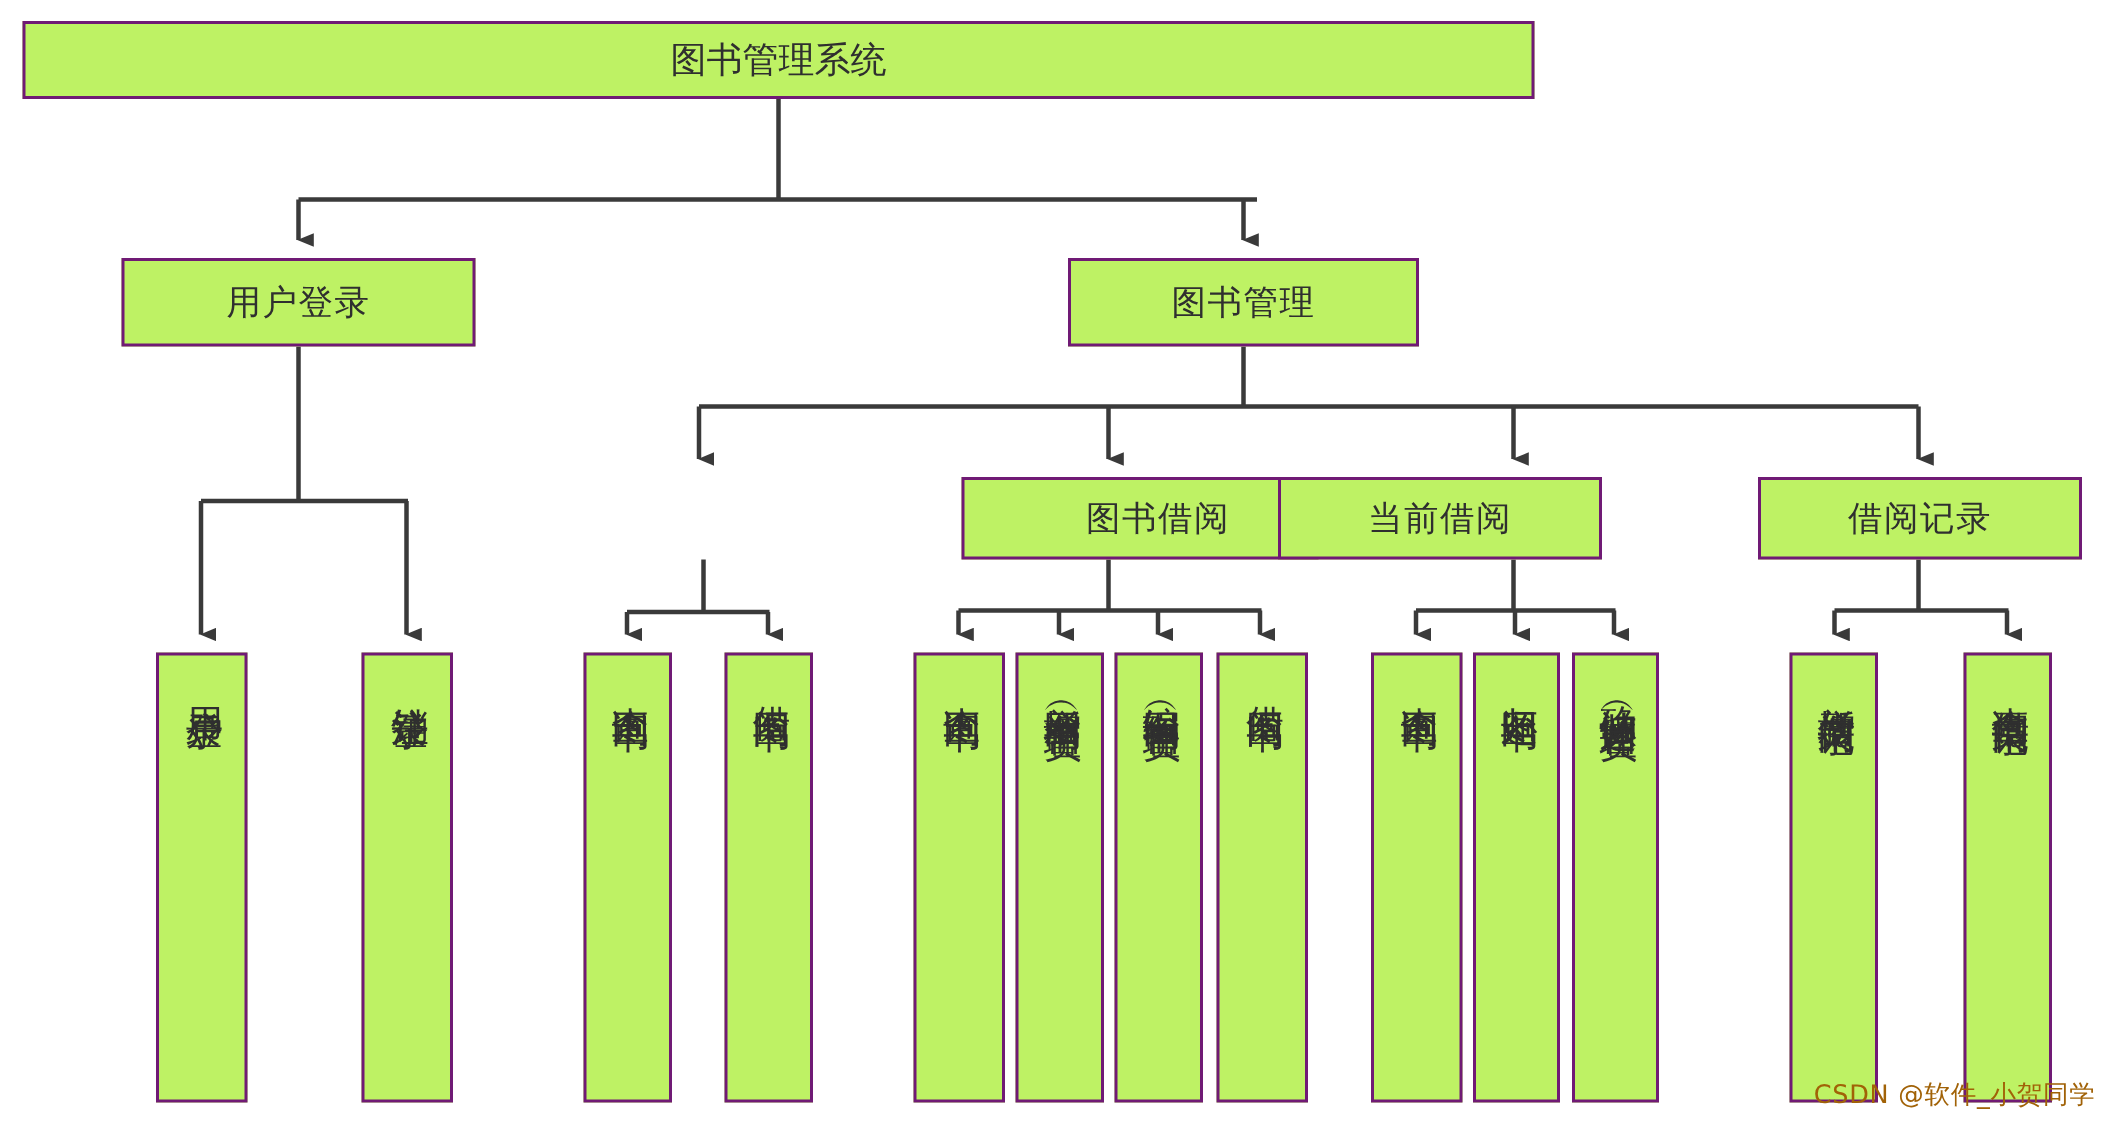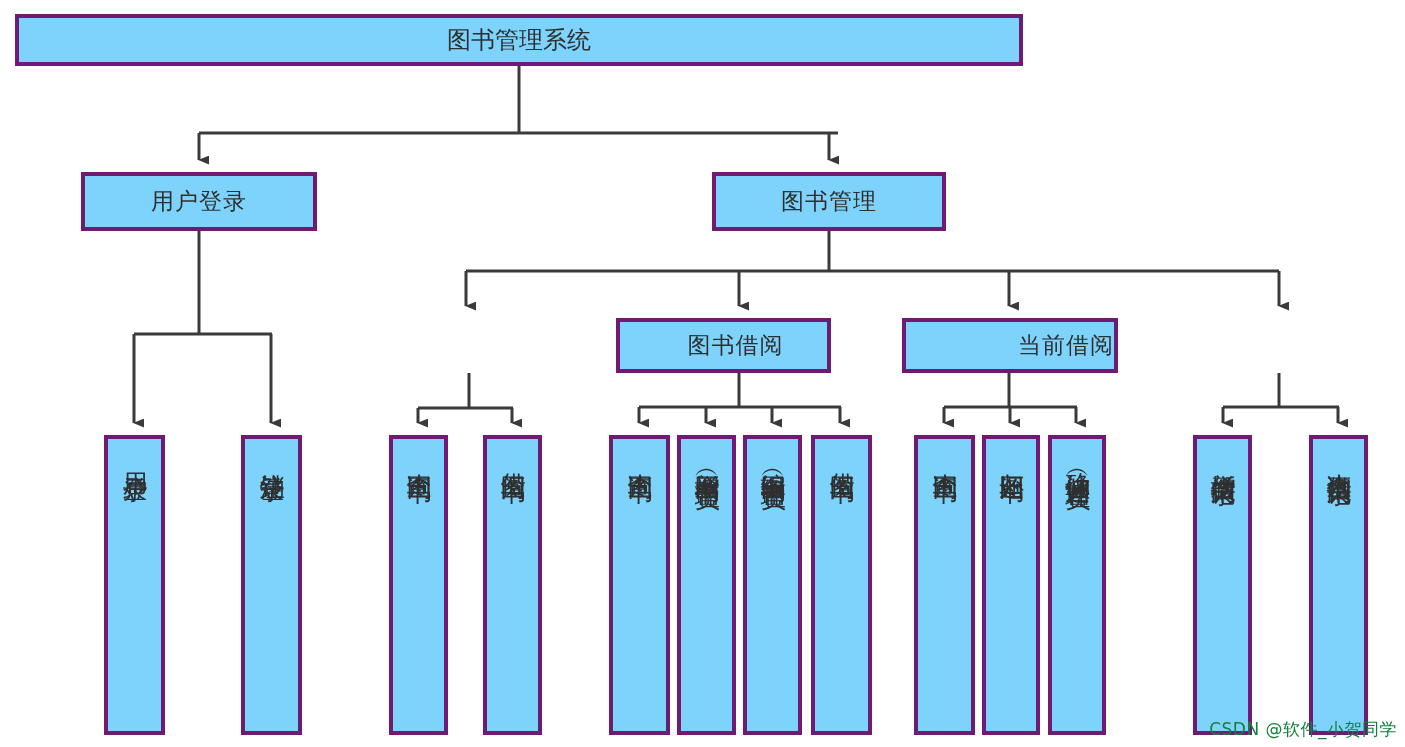--- a/index.html
+++ b/index.html
@@ -22,22 +22,22 @@
     position: absolute;
     left: 0;
     top: 0;
     width: 1405px;
     height: 747px;
     pointer-events: none;
   }
   .node {
     position: absolute;
     box-sizing: border-box;
-    border: 4px solid #701a75;
-    background: #7dd3fc;
+    border: 2px solid #701a75;
+    background: #bef264;
     display: flex;
     align-items: center;
     justify-content: center;
     color: #2f2f2f;
     font-family: Liberation Serif, serif;
   }
   .node.h {
     font-size: 23px;
     letter-spacing: 1px;
     line-height: 1.1;
@@ -57,21 +57,21 @@
     line-height: 1.06;
     letter-spacing: 2px;
     white-space: nowrap;
     color: #2f2f2f;
   }
   .watermark {
     position: absolute;
     right: 8px;
     bottom: 6px;
     font-size: 17px;
-    color: #15803d;
+    color: #a16207;
     letter-spacing: 0.5px;
     white-space: nowrap;
   }
 </style>
 </head>
 <body>
 
 <div id="canvas">
 
   <svg id="edges" viewBox="0 0 1405 747" width="1405" height="747">
@@ -128,25 +128,28 @@
     <span>图书管理系统</span>
   </div>
 
   <div class="node h" style="left:81px; top:172px; width:236px; height:59px;">
     <span>用户登录</span>
   </div>
   <div class="node h" style="left:712px; top:172px; width:234px; height:59px;text-align:center;">
     <span>图书管理</span>
   </div>
 
-  <div class="node h" style="left:616px; top:318px; width:215px; height:55px;padding-left:24px;">
+  <div class="node h" style="left:641px; top:318px; width:238px; height:55px;padding-left:24px;">
     <span>图书借阅</span>
   </div>
-  <div class="node h" style="left:902px; top:318px; width:216px; height:55px;justify-content:flex-end;">
+  <div class="node h" style="left:852px; top:318px; width:216px; height:55px;">
     <span>当前借阅</span>
+  </div>
+  <div class="node h" style="left:1172px; top:318px; width:216px; height:55px;">
+    <span>借阅记录</span>
   </div>
 
   <div class="node v" style="left:104px; top:435px; width:61px; height:300px;">
     <span class="vtext">用户登录</span>
   </div>
   <div class="node v" style="left:241px; top:435px; width:61px; height:300px;">
     <span class="vtext">注销登录</span>
   </div>
 
   <div class="node v" style="left:389px; top:435px; width:59px; height:300px;">

